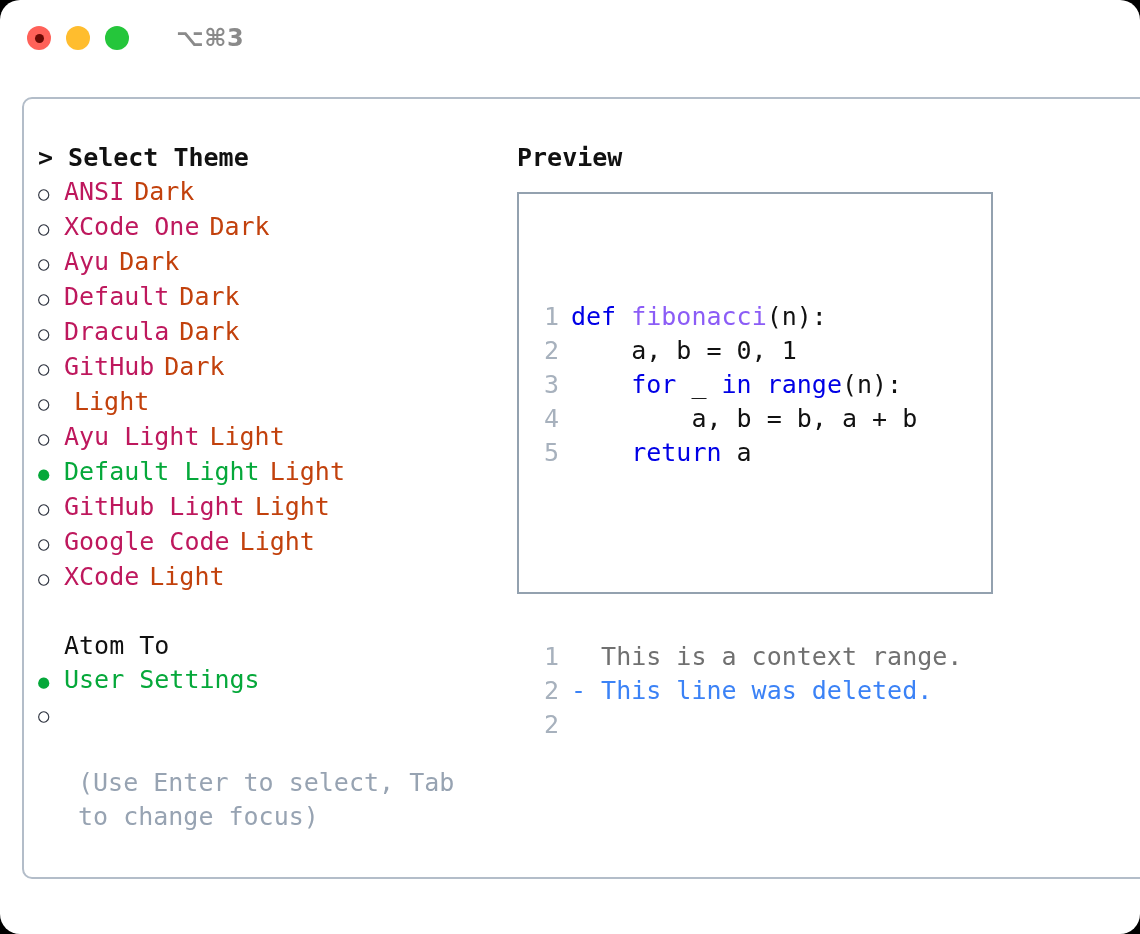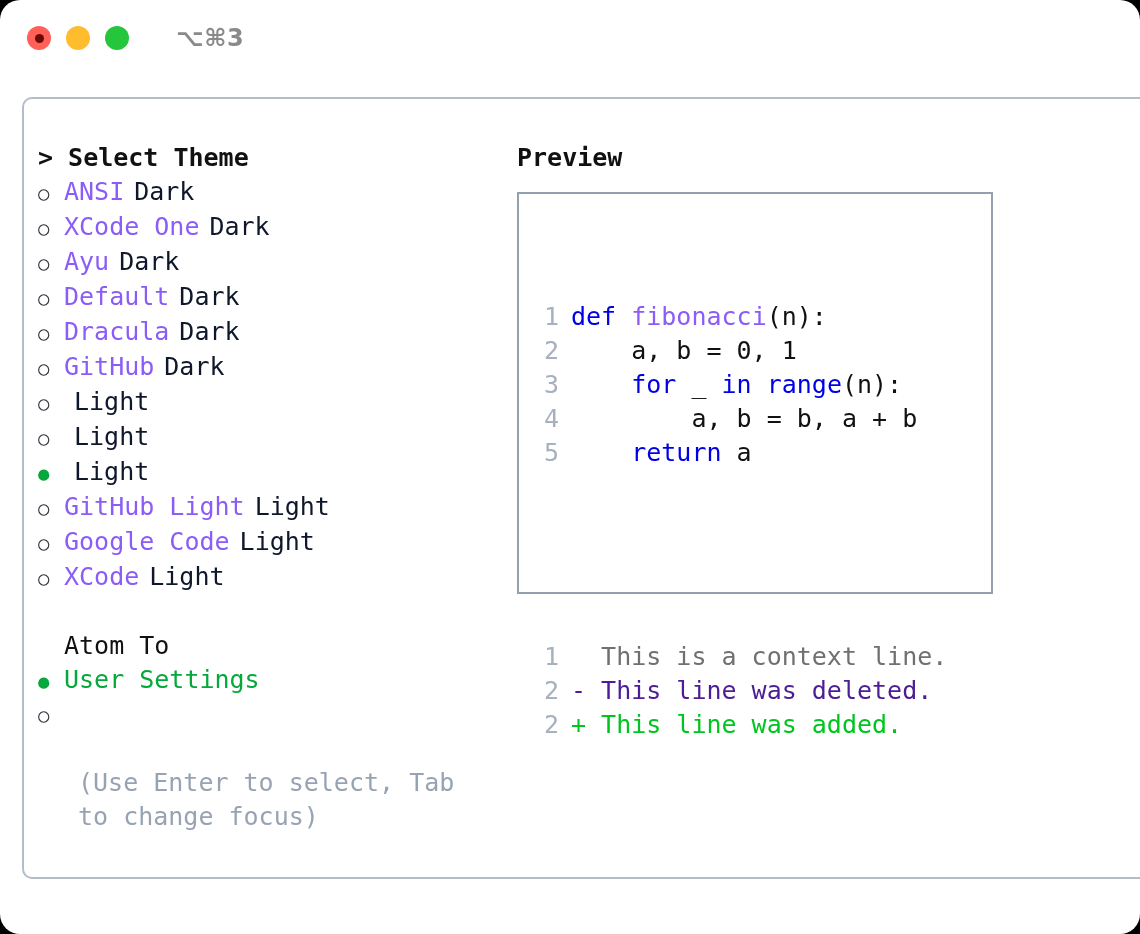--- a/index.html
+++ b/index.html
@@ -108,24 +108,24 @@
     white-space: pre;
   }
   .bullet {
     width: 26px;
     flex: 0 0 26px;
     color: #2f3440;
     font-size: 19px;
     line-height: 34px;
   }
   .bullet.sel { color: #05a83a; }
-  .opt-label { color: #8b5cf6; }
+  .opt-label { color: #be185d; }
   .opt-row.selected .opt-label { color: #05a83a; }
   .opt-tag {
-    color: #0f172a;
+    color: #c2410c;
     margin-left: 10px;
   }
 
   .subsection {
     font-size: 25px;
     color: #111111;
     line-height: 34px;
     padding-left: 26px;
     white-space: pre;
   }
@@ -175,21 +175,21 @@
     color: #a7b1bd;
     width: 24px;
     flex: 0 0 24px;
     text-align: right;
     margin-right: 12px;
   }
   .tok-kw   { color: #0000e6; }
   .tok-fn   { color: #8b5cf6; }
   .tok-txt  { color: #111111; }
   .tok-ctx  { color: #707070; }
-  .tok-del  { color: #4c1d95; }
+  .tok-del  { color: #3b82f6; }
   .tok-add  { color: #00c41f; }
   .blank-line { height: 34px; }
 </style>
 </head>
 <body>
 
 <div class="window">
 
   <div class="titlebar">
     <div class="dots">
@@ -205,22 +205,22 @@
     <div class="left-col">
       <div class="section-title">&gt; Select Theme</div>
       <div id="theme-list">
           <div class="opt-row"><span class="bullet">○</span><span class="opt-label">ANSI</span><span class="opt-tag">Dark</span></div>
           <div class="opt-row"><span class="bullet">○</span><span class="opt-label">XCode One</span><span class="opt-tag">Dark</span></div>
           <div class="opt-row"><span class="bullet">○</span><span class="opt-label">Ayu</span><span class="opt-tag">Dark</span></div>
           <div class="opt-row"><span class="bullet">○</span><span class="opt-label">Default</span><span class="opt-tag">Dark</span></div>
           <div class="opt-row"><span class="bullet">○</span><span class="opt-label">Dracula</span><span class="opt-tag">Dark</span></div>
           <div class="opt-row"><span class="bullet">○</span><span class="opt-label">GitHub</span><span class="opt-tag">Dark</span></div>
           <div class="opt-row"><span class="bullet">○</span><span class="opt-tag">Light</span></div>
-          <div class="opt-row"><span class="bullet">○</span><span class="opt-tag">Light</span></div>
-          <div class="opt-row selected"><span class="bullet sel">●</span><span class="opt-tag">Light</span></div>
+          <div class="opt-row"><span class="bullet">○</span><span class="opt-label">Ayu Light</span><span class="opt-tag">Light</span></div>
+          <div class="opt-row selected"><span class="bullet sel">●</span><span class="opt-label">Default Light</span><span class="opt-tag">Light</span></div>
           <div class="opt-row"><span class="bullet">○</span><span class="opt-label">GitHub Light</span><span class="opt-tag">Light</span></div>
           <div class="opt-row"><span class="bullet">○</span><span class="opt-label">Google Code</span><span class="opt-tag">Light</span></div>
           <div class="opt-row"><span class="bullet">○</span><span class="opt-label">XCode</span><span class="opt-tag">Light</span></div>
         </div>
 
       <div class="spacer-line"></div>
 
       <div class="subsection">Atom To</div>
       <div id="apply-list">
           <div class="opt-row selected"><span class="bullet sel">●</span><span class="opt-label">User Settings</span></div>
@@ -231,19 +231,19 @@
 
       <div class="hint">(Use Enter to select, Tab to change focus)</div>
     </div>
 
     <div class="right-col">
       <div class="preview-title">Preview</div>
       <div class="preview-box">
         <div class="code">
           <div id="code-lines"><div class="code-line"><span class="lineno">1</span><span class="tok-kw">def </span><span class="tok-fn">fibonacci</span><span class="tok-txt">(n):</span></div><div class="code-line"><span class="lineno">2</span><span class="tok-txt">    a, b = 0, 1</span></div><div class="code-line"><span class="lineno">3</span><span class="tok-txt">    </span><span class="tok-kw">for</span><span class="tok-txt"> _ </span><span class="tok-kw">in range</span><span class="tok-txt">(n):</span></div><div class="code-line"><span class="lineno">4</span><span class="tok-txt">        a, b = b, a + b</span></div><div class="code-line"><span class="lineno">5</span><span class="tok-txt">    </span><span class="tok-kw">return</span><span class="tok-txt"> a</span></div></div>
           <div class="blank-line"></div>
-          <div id="diff-lines"><div class="code-line"><span class="lineno">1</span><span class="tok-ctx">  This is a context line.</span></div><div class="code-line"><span class="lineno">2</span><span class="tok-del">- This line was deleted.</span></div><div class="code-line"><span class="lineno">2</span><span class="tok-add">+ This line was added.</span></div></div>
+          <div id="diff-lines"><div class="code-line"><span class="lineno">1</span><span class="tok-ctx">  This is a context range.</span></div><div class="code-line"><span class="lineno">2</span><span class="tok-del">- This line was deleted.</span></div><div class="code-line"><span class="lineno">2</span></div></div>
         </div>
       </div>
     </div>
 
   </div>
 </div>
 
 </body></html>

